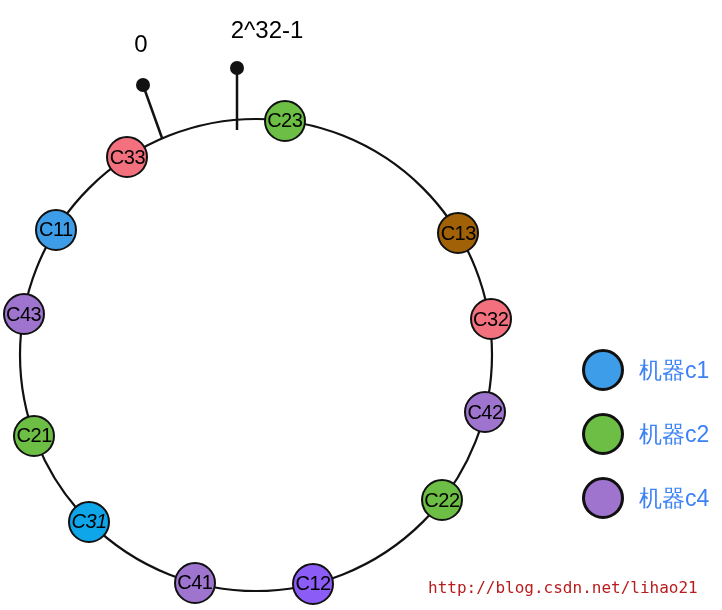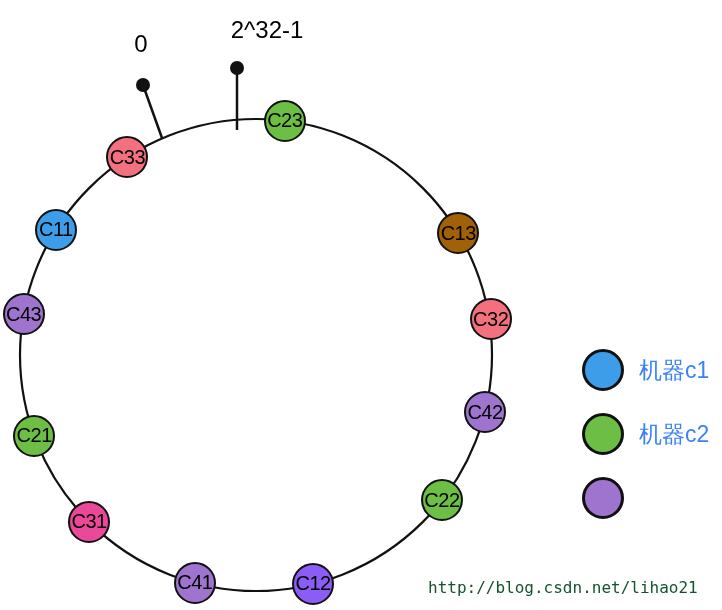--- a/index.html
+++ b/index.html
@@ -57,21 +57,21 @@
   .legend-label {
     margin-left: 15px;
     color: #3b82f6;
     font-size: 23px;
     white-space: nowrap;
   }
   .watermark {
     position: absolute;
     left: 428px;
     top: 578px;
-    color: #14532d;
+    color: #b91c1c;
     font-family: "DejaVu Sans Mono", monospace;
     font-size: 16px;
     white-space: nowrap;
   }
 </style>
 </head>
 <body>
 
 <div class="canvas">
 
@@ -101,21 +101,21 @@
   </div>
       <div class="ring-node" style="left: 420.971px; top: 479.296px; background: rgb(108, 190, 69);">
     <span class="node-label">C22</span>
   </div>
       <div class="ring-node" style="left: 292.094px; top: 562.99px; background: #8b5cf6;">
     <span class="node-label">C12</span>
   </div>
       <div class="ring-node" style="left: 173.919px; top: 561.958px; background: rgb(158, 116, 206);">
     <span class="node-label">C41</span>
   </div>
-      <div class="ring-node" style="left: 68.1228px; top: 500.877px; background: #ec4899;">
+      <div class="ring-node" style="left: 68.1228px; top: 500.877px; background: #0ea5e9; font-style: italic;">
     <span class="node-label">C31</span>
   </div>
       <div class="ring-node" style="left: 13.2325px; top: 414.717px; background: rgb(108, 190, 69);">
     <span class="node-label">C21</span>
   </div>
       <div class="ring-node" style="left: 2.58537px; top: 293.019px; background: rgb(158, 116, 206);">
     <span class="node-label">C43</span>
   </div>
       <div class="ring-node" style="left: 34.8606px; top: 208.939px; background: rgb(62, 157, 232);">
     <span class="node-label">C11</span>
@@ -129,17 +129,18 @@
       <div class="legend-item">
     <span class="legend-swatch" style="background: rgb(62, 157, 232);"></span>
     <span class="legend-label">机器c1</span>
   </div>
       <div class="legend-item">
     <span class="legend-swatch" style="background: rgb(108, 190, 69);"></span>
     <span class="legend-label">机器c2</span>
   </div>
       <div class="legend-item">
     <span class="legend-swatch" style="background: rgb(158, 116, 206);"></span>
+    <span class="legend-label">机器c4</span>
   </div>
     </div>
 
   <div class="watermark">http://blog.csdn.net/lihao21</div>
 </div>
 
 </body></html>

